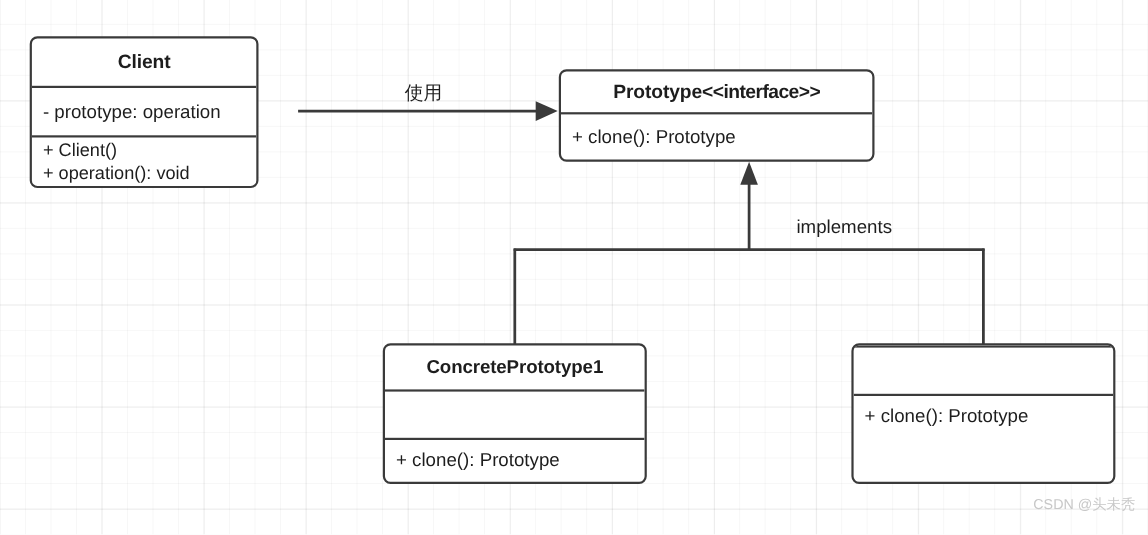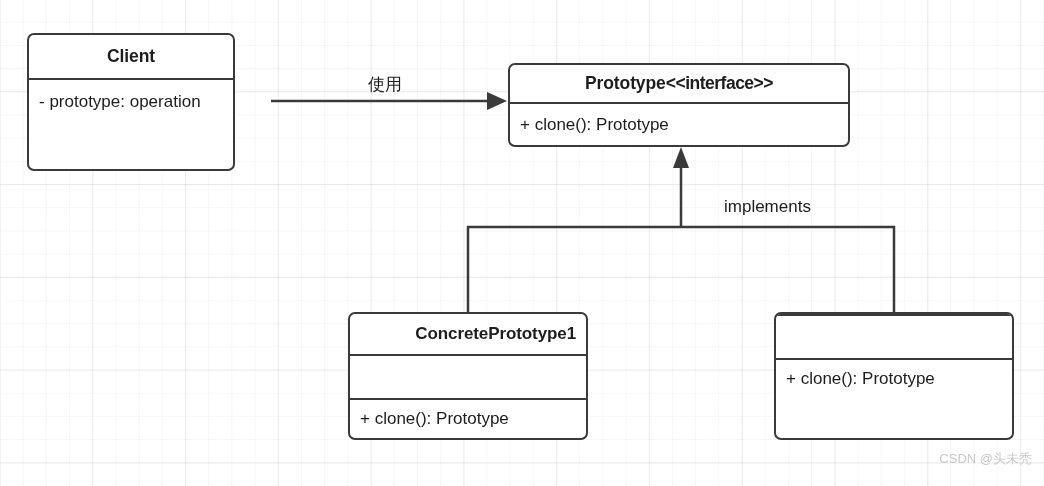--- a/index.html
+++ b/index.html
@@ -71,31 +71,31 @@
   
   #client-class { left: 27px; top: 33px; width: 208px; height: 138px; }
   #client-title-compartment { height: 43px; }
   #client-title { font-size: 17.5px; }
   #client-attrs-compartment { height: 45px; }
   #client-attrs .member { font-size: 17px; }
   #client-methods-compartment { height: 47.5px; justify-content: flex-start; padding-top: 2px; }
   #client-methods .member { font-size: 16.5px; line-height: 21px; }
 
   
-  #prototype-class { left: 508px; top: 63px; width: 342px; height: 84px; }
+  #prototype-class { left: 508px; top: 63px; width: 287px; height: 84px; }
   #prototype-title-compartment { height: 37px; }
   #prototype-title { font-size: 17.5px; }
   #prototype-title .stereotype { font-weight: bold; letter-spacing: -0.5px; }
   #prototype-methods-compartment { height: 44px; }
   #prototype-methods .member { font-size: 17px; }
 
   
   #concrete1-class { left: 348px; top: 312px; width: 240px; height: 128px; }
   #concrete2-class { left: 774px; top: 312px; width: 240px; height: 128px; }
-  .concrete-title-compartment { height: 40px; align-items: flex-end; }
+  .concrete-title-compartment { height: 40px; }
   .concrete-title { font-size: 17px; }
   .concrete-empty-compartment { height: 44px; }
   .concrete-methods-compartment { height: 39px; }
   .concrete-methods .member { font-size: 17px; }
 
   
   #connectors {
     position: absolute;
     left: 0; top: 0;
     width: 1044px; height: 486px;
@@ -154,20 +154,26 @@
 
   <div class="uml-class" id="client-class">
     <div class="compartment" id="client-title-compartment">
       <div class="cls-title" id="client-title">Client</div>
     </div>
     <div class="compartment divider-top" id="client-attrs-compartment">
       <div id="client-attrs">
         <div class="member">- prototype: operation</div>
       </div>
     </div>
+    <div class="compartment divider-top" id="client-methods-compartment">
+      <div id="client-methods">
+        <div class="member">+ Client()</div>
+        <div class="member">+ operation(): void</div>
+      </div>
+    </div>
   </div>
 
   <div class="uml-class" id="prototype-class">
     <div class="compartment" id="prototype-title-compartment">
       <div class="cls-title" id="prototype-title"><span>Prototype</span><span class="stereotype">&lt;&lt;interface&gt;&gt;</span></div>
     </div>
     <div class="compartment divider-top" id="prototype-methods-compartment">
       <div id="prototype-methods">
         <div class="member">+ clone(): Prototype</div>
       </div>

